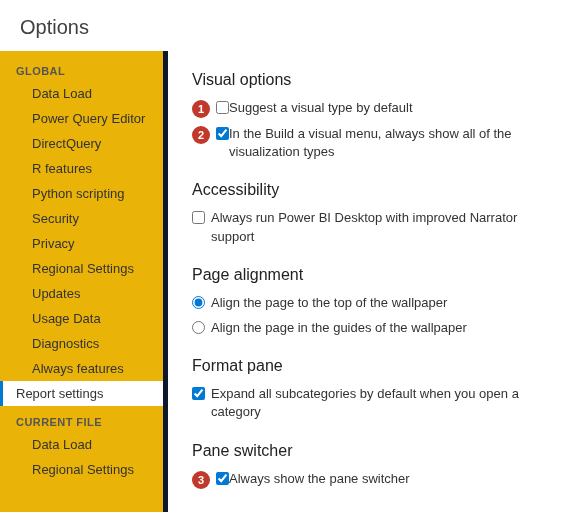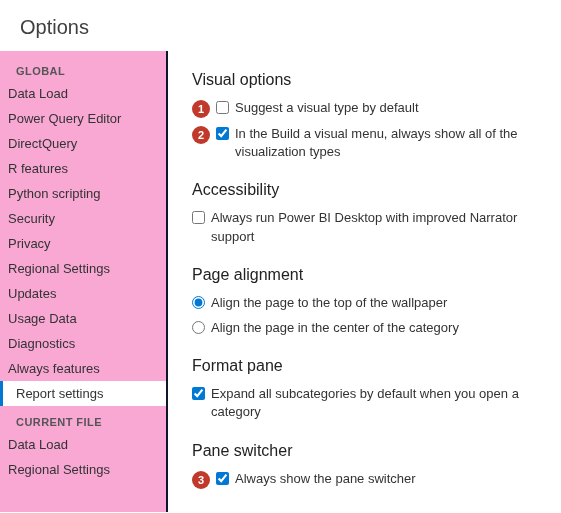--- a/index.html
+++ b/index.html
@@ -18,34 +18,34 @@
       color: #404040;
     }
     .container {
       display: flex;
       height: calc(513px - 52px);
     }
     
     .sidebar {
       width: 168px;
       min-width: 168px;
-      background: #f9a8d4;
-      border-right: 2px solid #0f172a;
+      background: #eab308;
+      border-right: 5px solid #0f172a;
       overflow-y: auto;
       padding-top: 4px;
     }
     .sidebar-section-header {
       font-size: 11px;
       font-weight: 700;
       color: #555;
       padding: 10px 16px 4px 16px;
       letter-spacing: 0.04em;
     }
     .sidebar-item {
-      padding: 5px 8px;
+      padding: 5px 32px;
       cursor: pointer;
       color: #333;
       font-size: 13px;
       white-space: nowrap;
     }
     .sidebar-item.active {
       background: #fff;
       border-left: 3px solid #0078d4;
       padding-left: 13px;
       font-weight: 400;
@@ -110,21 +110,20 @@
     }
     .row-with-badge {
       display: flex;
       align-items: flex-start;
       gap: 6px;
       margin-bottom: 7px;
     }
     .row-with-badge label {
       display: flex;
       align-items: flex-start;
-      gap: 6px;
       cursor: pointer;
       font-size: 13px;
       line-height: 1.4;
       justify-content: center;
     }
     .row-with-badge input[type="checkbox"] {
       width: 13px;
       height: 13px;
       margin-top: 2px;
       flex-shrink: 0;
@@ -196,21 +195,21 @@
     <div class="option-row">
       <label>
         <input type="radio" name="page-align" checked="" style="">
         <span>Align the page to the top of the wallpaper</span>
       </label>
     </div>
 
     <div class="option-row">
       <label>
         <input type="radio" name="page-align" style="">
-        <span>Align the page in the center of the category</span>
+        <span>Align the page in the guides of the wallpaper</span>
       </label>
     </div>
 
     <div class="section-title">Format pane</div>
 
     <div class="option-row">
       <label>
         <input type="checkbox" checked="" style="">
         <span>Expand all subcategories by default when you open a category</span>
       </label>

